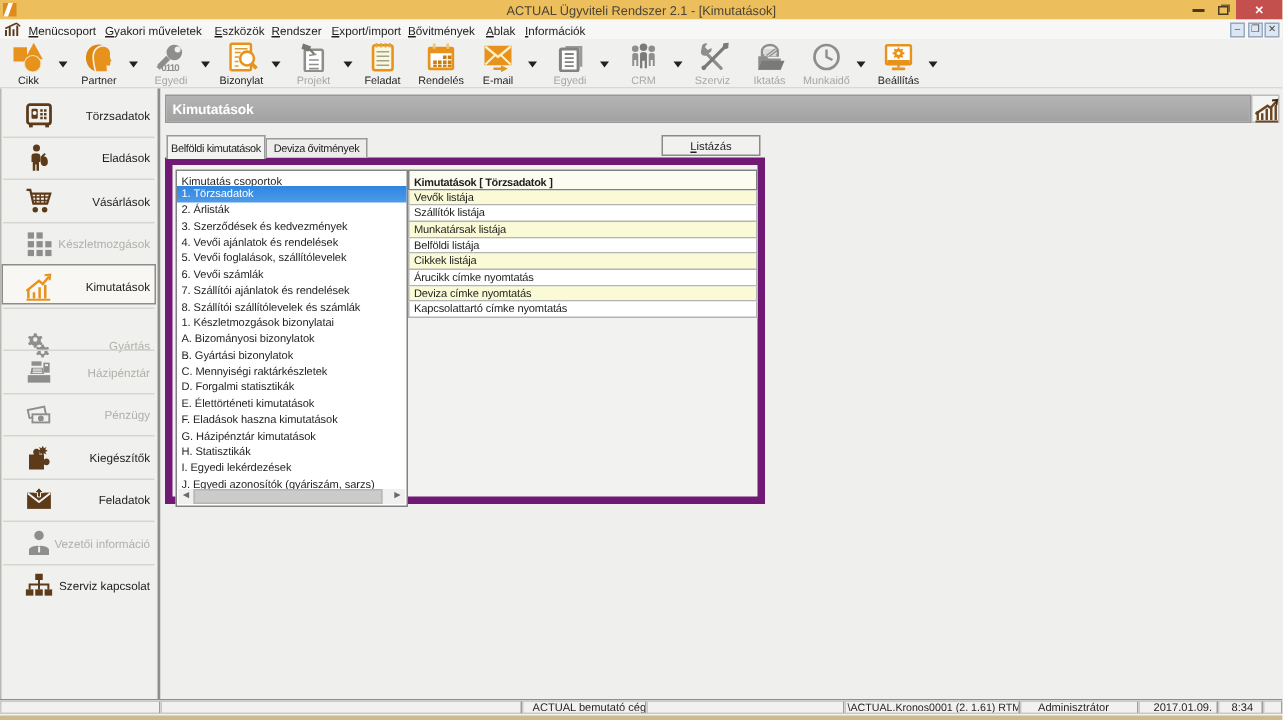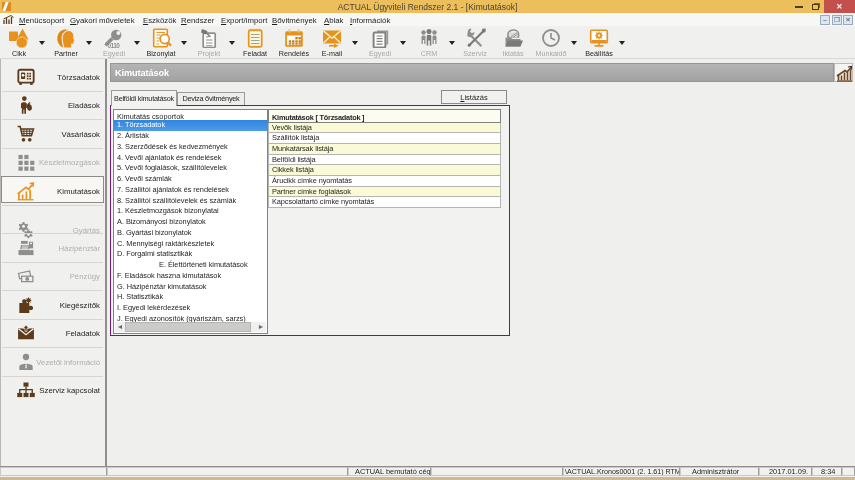--- a/index.html
+++ b/index.html
@@ -43,21 +43,21 @@
 
 #main { left:107px; top:59px; width:746px; height:407px; background:#EFEFEE; }
 #hdrbar { left:3px; top:4px; width:724px; height:19px; background:linear-gradient(#B4B4B4,#A2A2A2); border:1px solid #979797; }
 #hdrbar .htext { position:absolute; left:4px; top:4px; color:#FFFFFF; font-weight:bold; font-size:9.2px; letter-spacing:-0.1px; }
 #hdricon { left:727px; top:4px; width:19px; height:19px; background:#F4F4F2; border:1px solid #BBBBBB; }
 
 .tab { position:absolute; font-size:7.3px; text-align:center; letter-spacing:-0.25px; }
 #tab1 { left:4px; top:31px; width:66px; height:16px; background:#F3F3F1; border:1px solid #9A9A98; border-bottom:none; line-height:15px; z-index:3; }
 #tab2 { left:70px; top:33px; width:68px; height:13px; background:#EDEDEB; border:1px solid #9A9A98; border-bottom:none; line-height:12px; z-index:2; }
 #lstbtn { left:334px; top:31px; width:66px; height:14px; background:#F1F1EF; border:1px solid #8A8A88; text-align:center; font-size:7.5px; line-height:13px; }
-#panel { left:3px; top:46px; width:400px; height:231px; background:#F2F2F0; border:1px solid #701a75; }
+#panel { left:3px; top:46px; width:400px; height:231px; background:#F2F2F0; border:5px solid #701a75; }
 
 
 #llist { position:absolute; left:2px; top:3px; width:155px; height:225px; background:#FFFFFF; border:1px solid #828280; }
 #llist .lhdr { padding:2px 0 0 3px; font-size:7.4px; height:8px;}
 .lrow { position:absolute; left:0; width:153px; height:10.8px; font-size:7.4px; letter-spacing:-0.05px; line-height:10.8px; padding-left:3px; white-space:nowrap; overflow:hidden; }
 #lsel { position:absolute; left:0; top:10.3px; width:153px; height:10.8px; background:linear-gradient(#2F86E0,#4E9BE8); }
 .hscroll { position:absolute; left:1px; bottom:1px; width:151px; height:10px; background:#F0F0F0; }
 .hs-btn { position:absolute; top:0; width:10px; height:10px; background:#F0F0F0; color:#6A6A6A; font-size:7px; line-height:10px; text-align:center; }
 .hs-thumb { position:absolute; left:10px; top:0px; width:126px; height:10px; background:#CBCBC9; border:1px solid #B5B5B3; }
 
@@ -446,42 +446,42 @@
           <div class="lrow" style="top:42.58px;color:#1E1E1E;">4. Vevői ajánlatok és rendelések</div>
           <div class="lrow" style="top:53.34px;color:#1E1E1E;">5. Vevői foglalások, szállítólevelek</div>
           <div class="lrow" style="top:64.1px;color:#1E1E1E;">6. Vevői számlák</div>
           <div class="lrow" style="top:74.86px;color:#1E1E1E;">7. Szállítói ajánlatok és rendelések</div>
           <div class="lrow" style="top:85.61999999999999px;color:#1E1E1E;">8. Szállítói szállítólevelek és számlák</div>
           <div class="lrow" style="top:96.38px;color:#1E1E1E;">1. Készletmozgások bizonylatai</div>
           <div class="lrow" style="top:107.14px;color:#1E1E1E;">A. Bizományosi bizonylatok</div>
           <div class="lrow" style="top:117.89999999999999px;color:#1E1E1E;">B. Gyártási bizonylatok</div>
           <div class="lrow" style="top:128.66px;color:#1E1E1E;">C. Mennyiségi raktárkészletek</div>
           <div class="lrow" style="top:139.42000000000002px;color:#1E1E1E;">D. Forgalmi statisztikák</div>
-          <div class="lrow" style="top:150.18px;color:#1E1E1E;margin-left:42px;">E. Élettörténeti kimutatások</div>
+          <div class="lrow" style="top:150.18px;color:#1E1E1E;">E. Élettörténeti kimutatások</div>
           <div class="lrow" style="top:160.94px;color:#1E1E1E;">F. Eladások haszna kimutatások</div>
           <div class="lrow" style="top:171.70000000000002px;color:#1E1E1E;">G. Házipénztár kimutatások</div>
           <div class="lrow" style="top:182.46px;color:#1E1E1E;">H. Statisztikák</div>
           <div class="lrow" style="top:193.22px;color:#1E1E1E;">I. Egyedi lekérdezések</div>
           <div class="lrow" style="top:203.98000000000002px;color:#1E1E1E;">J. Egyedi azonosítók (gyáriszám, sarzs)</div>
         </div>
       <div class="hscroll">
         <div class="hs-btn" style="left:0;">◄</div>
         <div class="hs-thumb"></div>
         <div class="hs-btn" style="right:0;">►</div>
       </div>
     </div>
     <div id="rgrid">
       <div class="ghdr">Kimutatások [ Törzsadatok ]</div>
       <div class="grow gy">Vevők listája</div>
       <div class="grow gw">Szállítók listája</div>
       <div class="grow gy">Munkatársak listája</div>
       <div class="grow gw">Belföldi listája</div>
       <div class="grow gy">Cikkek listája</div>
       <div class="grow gw">Árucikk címke nyomtatás</div>
-      <div class="grow gy">Partner címke foglalások</div>
+      <div class="grow gy">Deviza címke nyomtatás</div>
       <div class="grow gw">Kapcsolattartó címke nyomtatás</div>
     </div>
   </div>
 </div>
 
 <div class="abs" id="statusbar"></div>
 <div class="scell" style="left:0px;top:467px;width:107px;"></div>
 <div class="scell" style="left:107px;top:467px;width:241px;"></div>
 <div class="scell" style="left:348px;top:467px;width:83px;padding-left:6px;font-size:7.4px;">ACTUAL bemutató cég</div>
 <div class="scell" style="left:431px;top:467px;width:132px;"></div>

